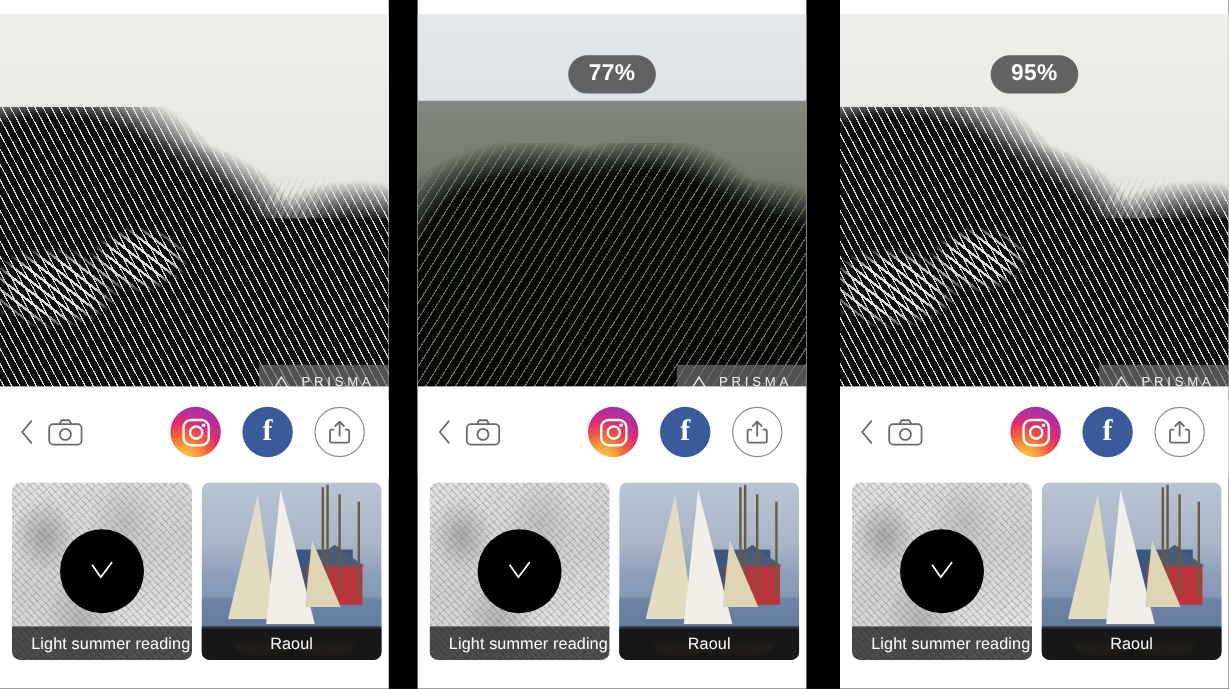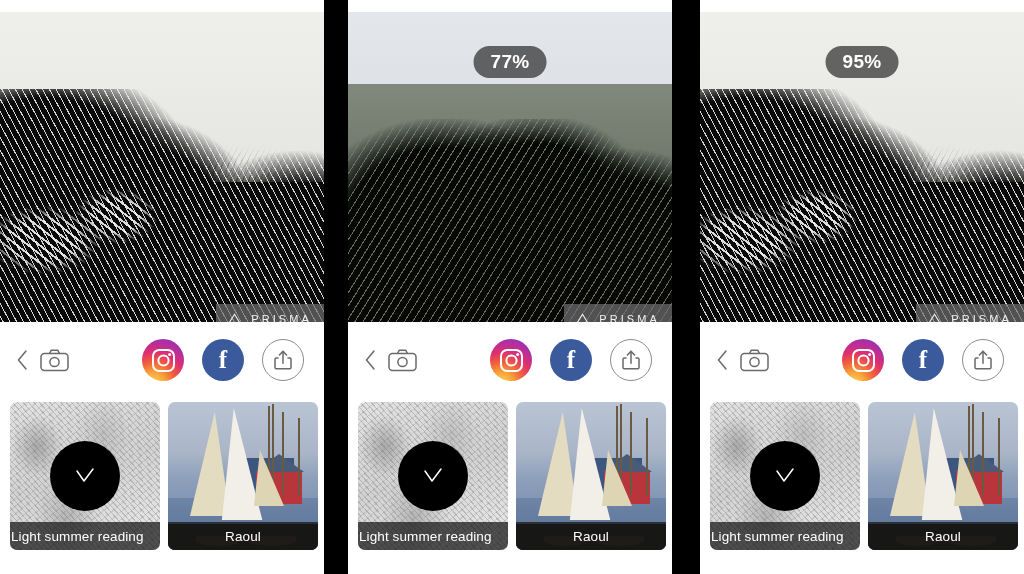--- a/index.html
+++ b/index.html
@@ -222,21 +222,21 @@
   .hb.b1 { left:28px; width:44px; }
   .hb.b2 { right:22px; width:48px; }
   .hb.darkband { left:0; right:0; bottom:0; height:26px; background:#22201e; }
 
   .thumb .cap {
     position:absolute; left:0; right:0; bottom:0; height:28px;
     background:rgba(20,20,20,.72);
     display:flex; align-items:center; justify-content:center;
     color:#fff; font-size:13.5px; letter-spacing:.1px;
   }
-  .thumb.t1 .cap { justify-content:flex-start; padding-left:1px; }
+  .thumb.t1 .cap { justify-content:flex-start; padding-left:16px; }
   .check {
     position:absolute; left:50%; top:50%; transform:translate(-50%,-50%);
     width:70px; height:70px; border-radius:50%; background:#000;
     display:flex; align-items:center; justify-content:center;
   }
 </style>
 </head>
 <body>
 
 <div class="stage">

